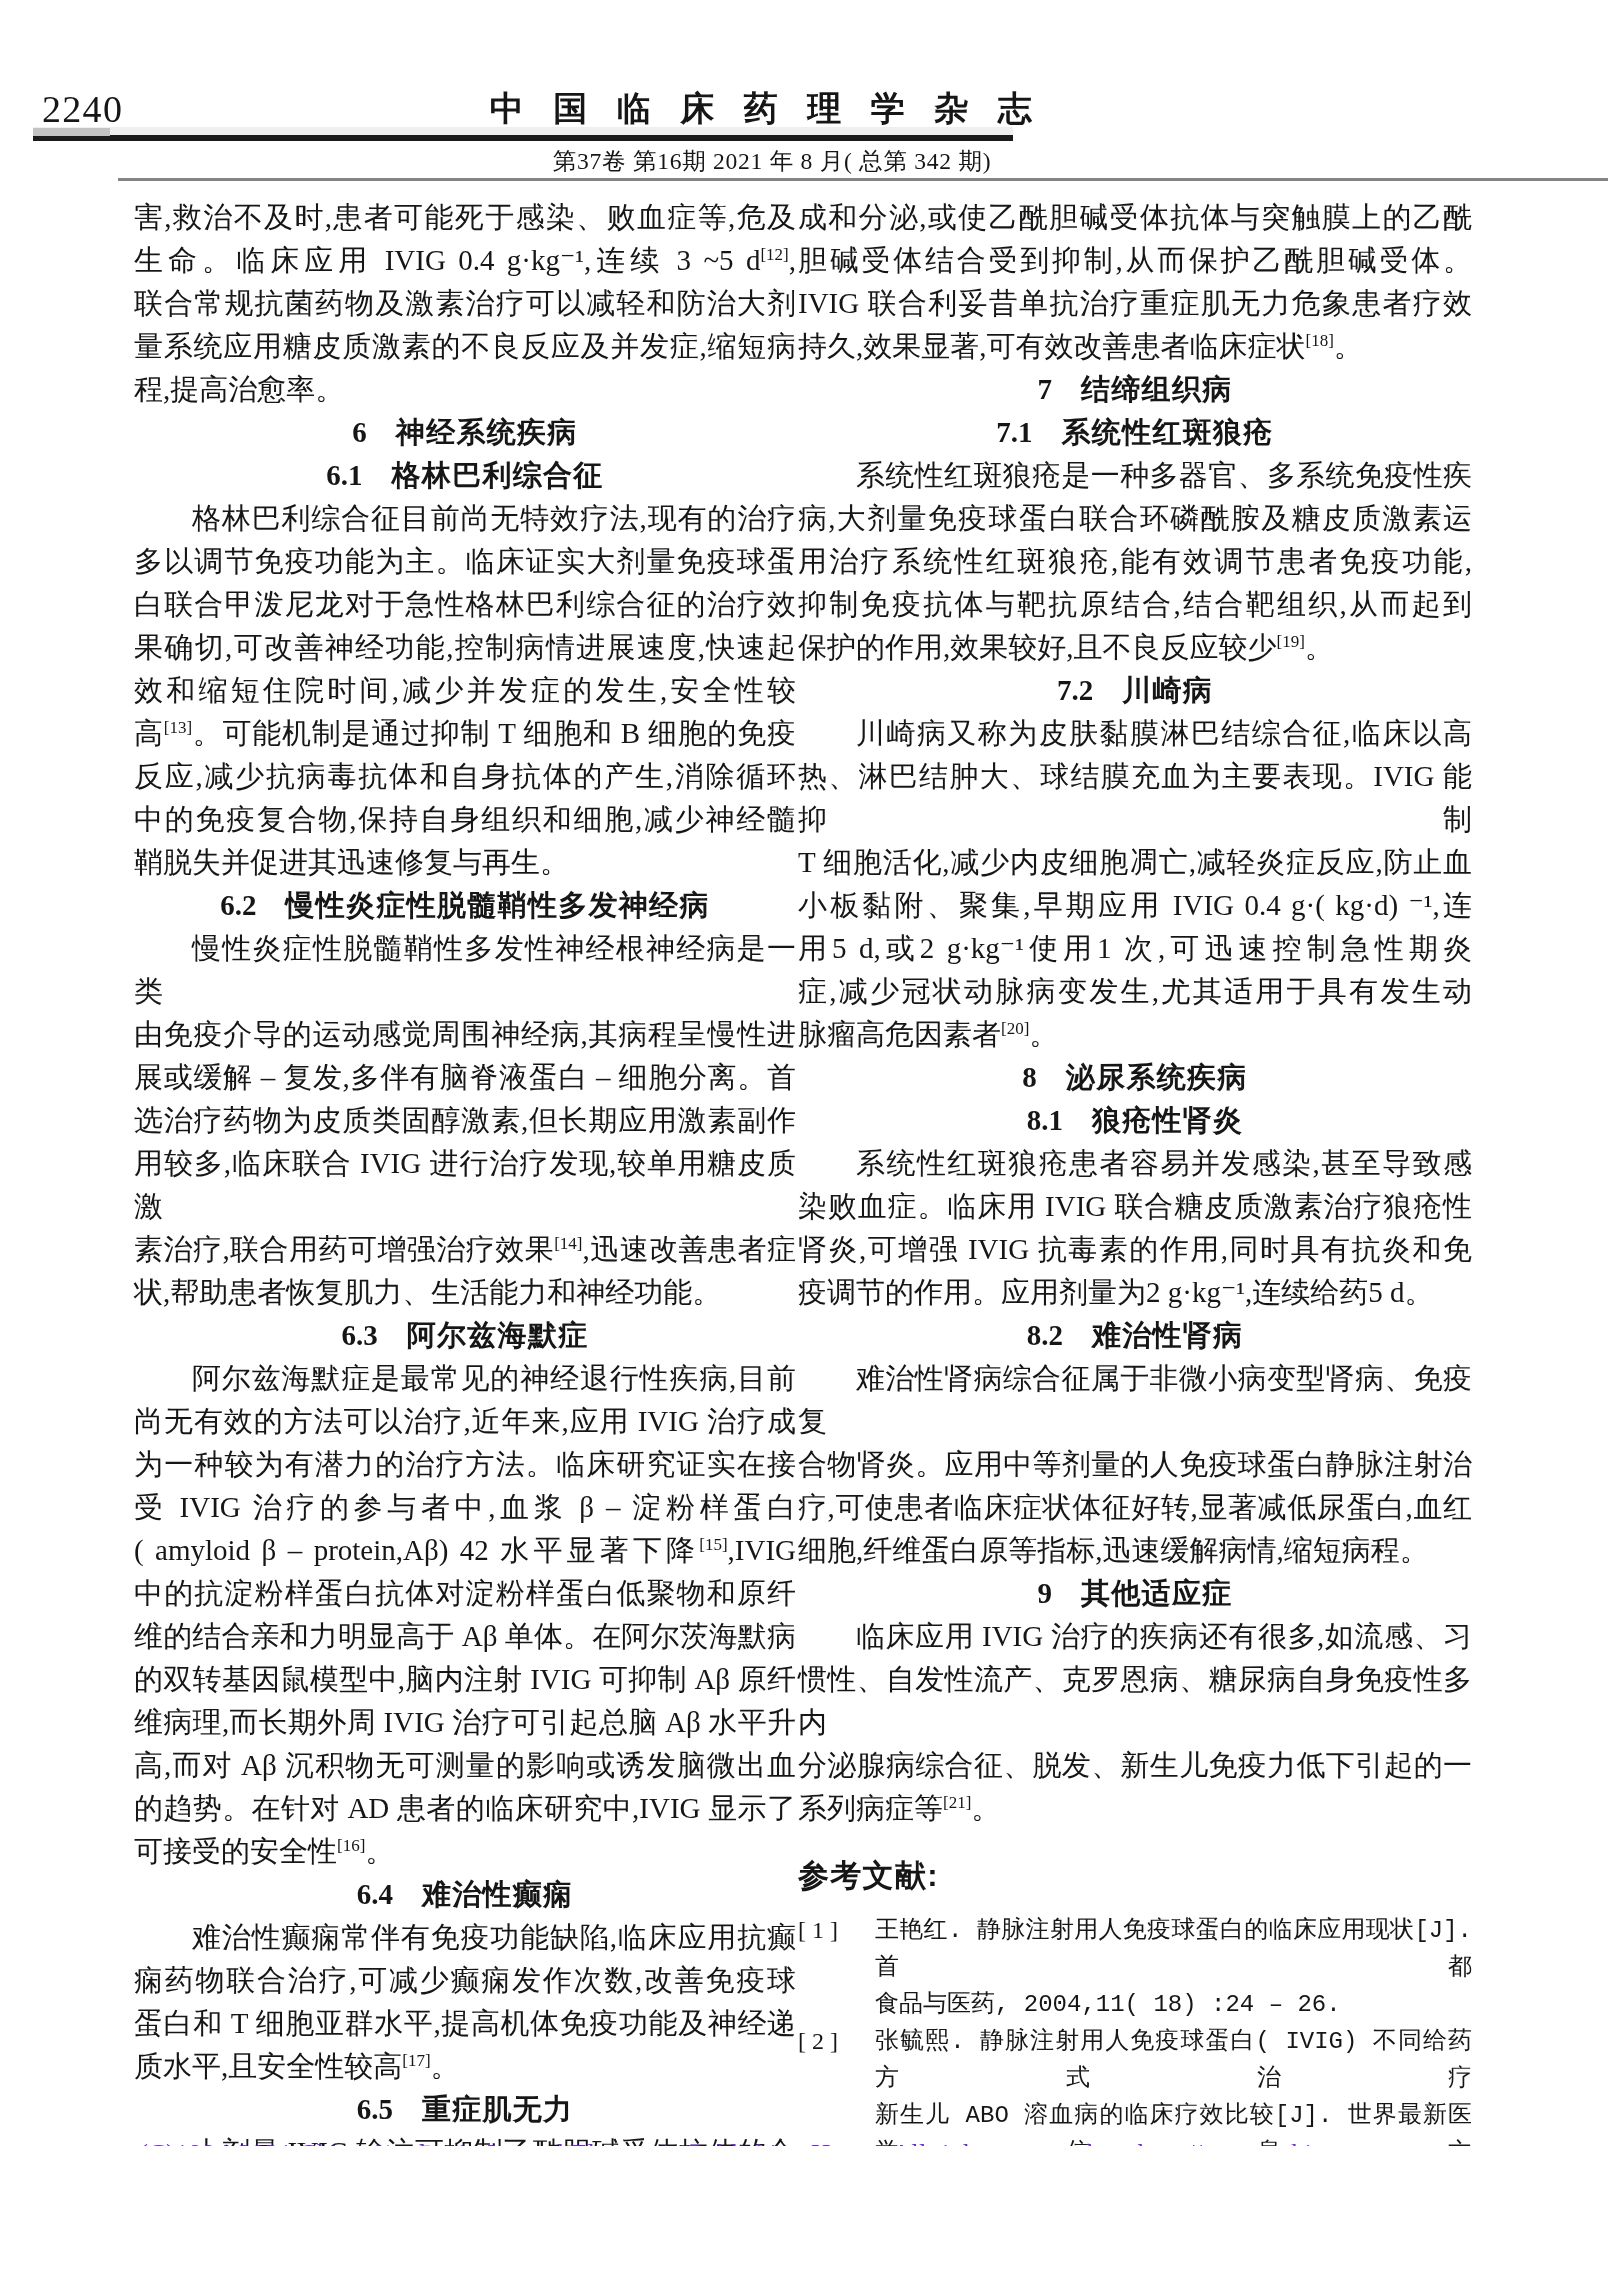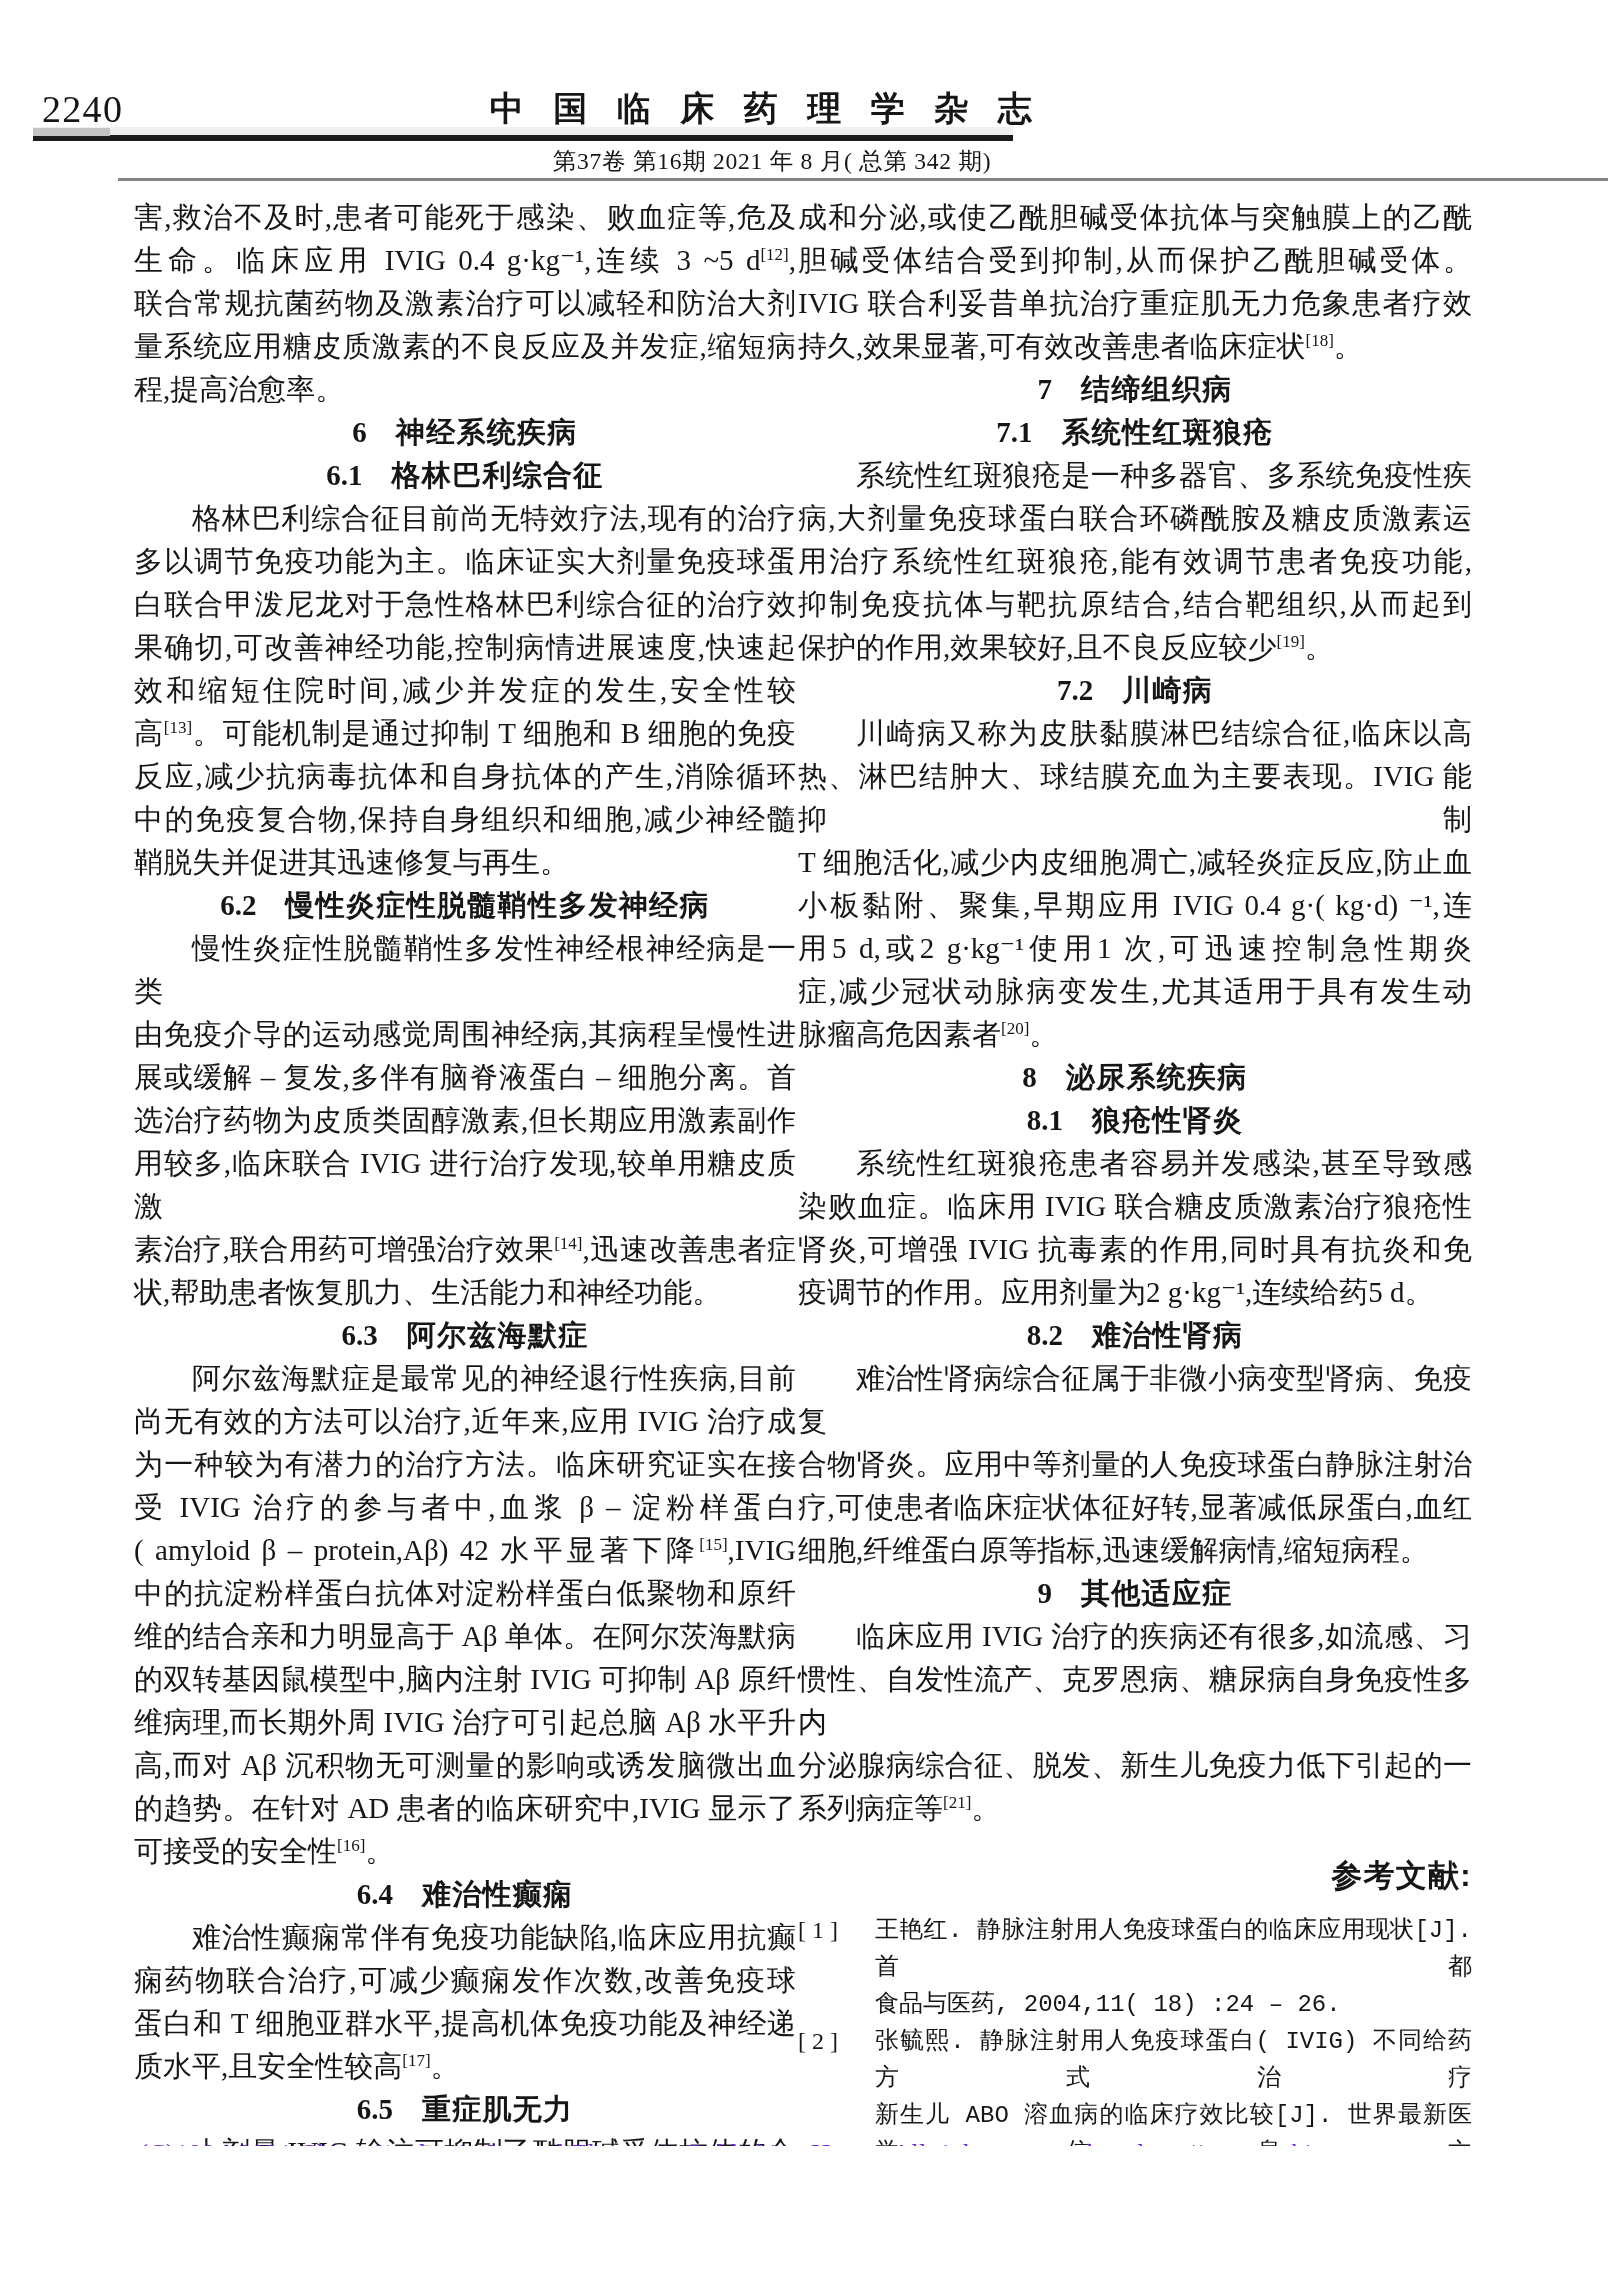--- a/index.html
+++ b/index.html
@@ -50,21 +50,21 @@
     font-weight:bold; margin-right:29px;
   }
   .htxt {
     font-family:"Liberation Sans","DejaVu Sans",sans-serif;
     font-weight:bold; letter-spacing:1.3px;
   }
   
   .ref-heading {
     margin-top:23.6px; margin-bottom:15.7px; line-height:43px;
     font-family:"Liberation Sans","DejaVu Sans",sans-serif;
-    font-weight:bold; font-size:31px; letter-spacing:1.3px; text-align:right;
+    font-weight:bold; font-size:31px; letter-spacing:1.3px; text-align:left;
   }
   .ref-entry { position:relative; padding-left:77px; font-size:24px; line-height:37px; }
   .ref-marker { position:absolute; left:0; top:0; }
   .ref-line { text-align:justify; text-align-last:justify;font-family:Liberation Mono, monospace; }
   .ref-line.end { text-align-last:left; }
   
   .footer {
     position:absolute; left:139px; top:2139px; width:1440px;
     font-size:27px; color:#6d28d9; white-space:nowrap;
   }

